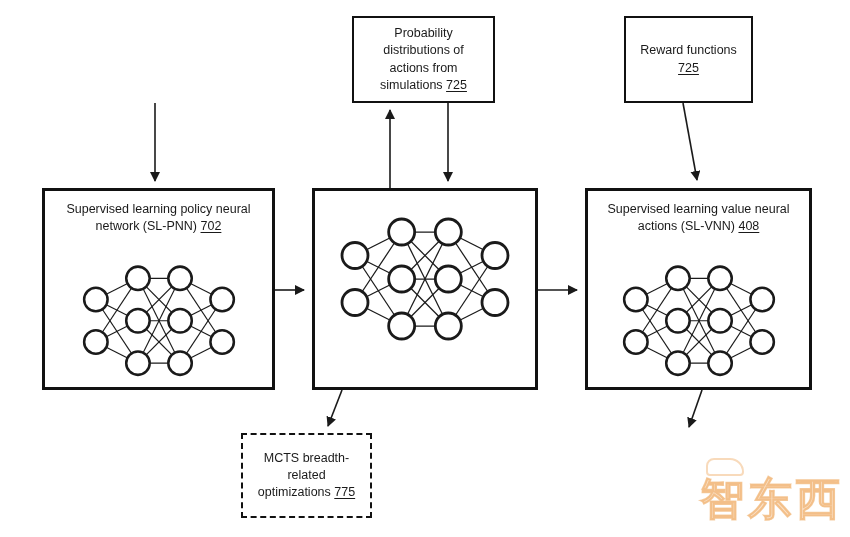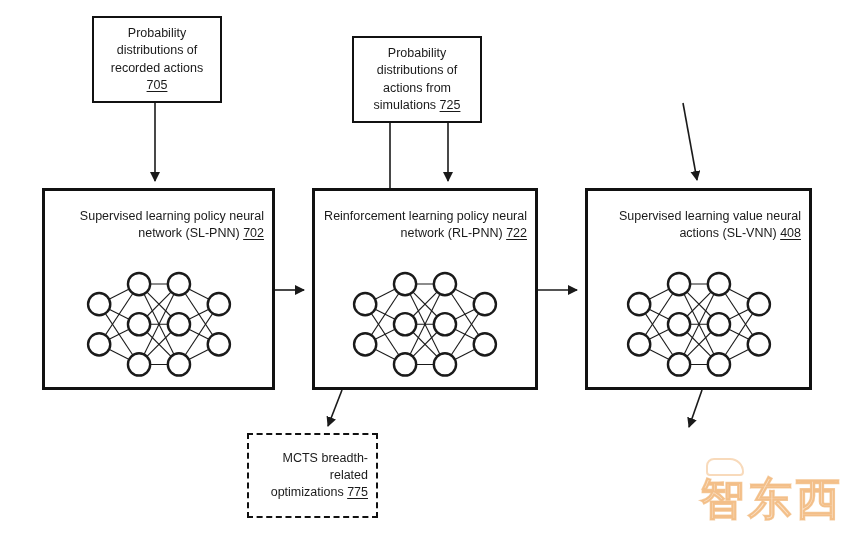--- a/index.html
+++ b/index.html
@@ -19,21 +19,21 @@
     display: flex;
     align-items: center;
     justify-content: center;
     text-align: center;
     font-size: 12.5px;
     line-height: 1.38;
   }
   .box .lbl { padding: 4px 8px; }
   .top-box   { border: 2.5px solid #111; }
   .net-box   { border: 3px solid #111; flex-direction: column; justify-content: flex-start; }
-  .net-box .lbl { padding-top: 17px; text-align: right; }
+  .net-box .lbl { padding-top: 10px; }
   .dash-box  { border: 2px dashed #111; }
   .net-svg { margin-top: 14px; }
   u { text-underline-offset: 2px; }
   .arrow-layer {
     position: absolute; left: 0; top: 0; width: 850px; height: 537px;
     pointer-events: none;
   }
   .watermark {
     position: absolute;
     right: 6px;
@@ -70,28 +70,28 @@
       <path d="M390,188 L390,110" marker-end="url(#ah)"></path>
       <path d="M448,103 L448,181" marker-end="url(#ah)"></path>
       <path d="M683,103 L697,180" marker-end="url(#ah)"></path>
       <path d="M275,290 L304,290" marker-end="url(#ah)"></path>
       <path d="M538,290 L577,290" marker-end="url(#ah)"></path>
       <path d="M342,390 L328,426" marker-end="url(#ah)"></path>
       <path d="M702,390 L689,427" marker-end="url(#ah)"></path>
     </g>
   </svg>
 
-  <div class="box top-box" style="left:92px; top:16px; width:130px; height:87px;">
-    <div class="lbl"><span>Probability distributions of recorded actions</span> <u>705</u></div>
-  </div>
-
-  <div class="box top-box" style="left:352px; top:16px; width:130px; height:87px;margin-top:20px;">
+
+  <div class="box top-box" style="left:352px; top:16px; width:143px; height:87px;">
     <div class="lbl"><span>Probability distributions of actions from simulations</span> <u>725</u></div>
   </div>
 
+  <div class="box top-box" style="left:624px; top:16px; width:129px; height:87px;">
+    <div class="lbl"><span>Reward functions</span> <u>725</u></div>
+  </div>
 
   <div class="box net-box" style="left:42px; top:188px; width:233px; height:202px;">
     <div class="lbl"><span>Supervised learning policy neural network (SL-PNN)</span> <u>702</u></div>
     <svg class="net-svg" width="172" height="148" viewBox="0 0 172 148">
         <line x1="16" y1="50.5" x2="62.666666666666664" y2="27" stroke="#1a1a1a" stroke-width="1.25"></line>
         <line x1="16" y1="50.5" x2="62.666666666666664" y2="74" stroke="#1a1a1a" stroke-width="1.25"></line>
         <line x1="16" y1="50.5" x2="62.666666666666664" y2="121" stroke="#1a1a1a" stroke-width="1.25"></line>
         <line x1="16" y1="97.5" x2="62.666666666666664" y2="27" stroke="#1a1a1a" stroke-width="1.25"></line>
         <line x1="16" y1="97.5" x2="62.666666666666664" y2="74" stroke="#1a1a1a" stroke-width="1.25"></line>
         <line x1="16" y1="97.5" x2="62.666666666666664" y2="121" stroke="#1a1a1a" stroke-width="1.25"></line>
@@ -117,21 +117,20 @@
         <circle cx="62.666666666666664" cy="121" r="13" fill="#ffffff" stroke="#1a1a1a" stroke-width="2.8"></circle>
         <circle cx="109.33333333333333" cy="27" r="13" fill="#ffffff" stroke="#1a1a1a" stroke-width="2.8"></circle>
         <circle cx="109.33333333333333" cy="74" r="13" fill="#ffffff" stroke="#1a1a1a" stroke-width="2.8"></circle>
         <circle cx="109.33333333333333" cy="121" r="13" fill="#ffffff" stroke="#1a1a1a" stroke-width="2.8"></circle>
         <circle cx="156" cy="50.5" r="13" fill="#ffffff" stroke="#1a1a1a" stroke-width="2.8"></circle>
         <circle cx="156" cy="97.5" r="13" fill="#ffffff" stroke="#1a1a1a" stroke-width="2.8"></circle>
       </svg>
   </div>
 
   <div class="box net-box" style="left:312px; top:188px; width:226px; height:202px;">
-    <div class="lbl"><span>Reinforcement learning policy neural network (RL-PNN)</span> <u>722</u></div>
     <svg class="net-svg" width="172" height="148" viewBox="0 0 172 148">
         <line x1="16" y1="50.5" x2="62.666666666666664" y2="27" stroke="#1a1a1a" stroke-width="1.25"></line>
         <line x1="16" y1="50.5" x2="62.666666666666664" y2="74" stroke="#1a1a1a" stroke-width="1.25"></line>
         <line x1="16" y1="50.5" x2="62.666666666666664" y2="121" stroke="#1a1a1a" stroke-width="1.25"></line>
         <line x1="16" y1="97.5" x2="62.666666666666664" y2="27" stroke="#1a1a1a" stroke-width="1.25"></line>
         <line x1="16" y1="97.5" x2="62.666666666666664" y2="74" stroke="#1a1a1a" stroke-width="1.25"></line>
         <line x1="16" y1="97.5" x2="62.666666666666664" y2="121" stroke="#1a1a1a" stroke-width="1.25"></line>
         <line x1="62.666666666666664" y1="27" x2="109.33333333333333" y2="27" stroke="#1a1a1a" stroke-width="1.25"></line>
         <line x1="62.666666666666664" y1="27" x2="109.33333333333333" y2="74" stroke="#1a1a1a" stroke-width="1.25"></line>
         <line x1="62.666666666666664" y1="27" x2="109.33333333333333" y2="121" stroke="#1a1a1a" stroke-width="1.25"></line>
@@ -190,21 +189,21 @@
         <circle cx="62.666666666666664" cy="74" r="13" fill="#ffffff" stroke="#1a1a1a" stroke-width="2.8"></circle>
         <circle cx="62.666666666666664" cy="121" r="13" fill="#ffffff" stroke="#1a1a1a" stroke-width="2.8"></circle>
         <circle cx="109.33333333333333" cy="27" r="13" fill="#ffffff" stroke="#1a1a1a" stroke-width="2.8"></circle>
         <circle cx="109.33333333333333" cy="74" r="13" fill="#ffffff" stroke="#1a1a1a" stroke-width="2.8"></circle>
         <circle cx="109.33333333333333" cy="121" r="13" fill="#ffffff" stroke="#1a1a1a" stroke-width="2.8"></circle>
         <circle cx="156" cy="50.5" r="13" fill="#ffffff" stroke="#1a1a1a" stroke-width="2.8"></circle>
         <circle cx="156" cy="97.5" r="13" fill="#ffffff" stroke="#1a1a1a" stroke-width="2.8"></circle>
       </svg>
   </div>
 
-  <div class="box dash-box" style="left:247px; top:433px; width:131px; height:85px;text-align:right;">
+  <div class="box dash-box" style="left:241px; top:433px; width:131px; height:85px;">
     <div class="lbl"><span>MCTS breadth-related optimizations</span> <u>775</u></div>
   </div>
 
 
   <div class="watermark">
     <span class="car"></span>
     <span>智东西</span>
   </div>
 
 </div>

